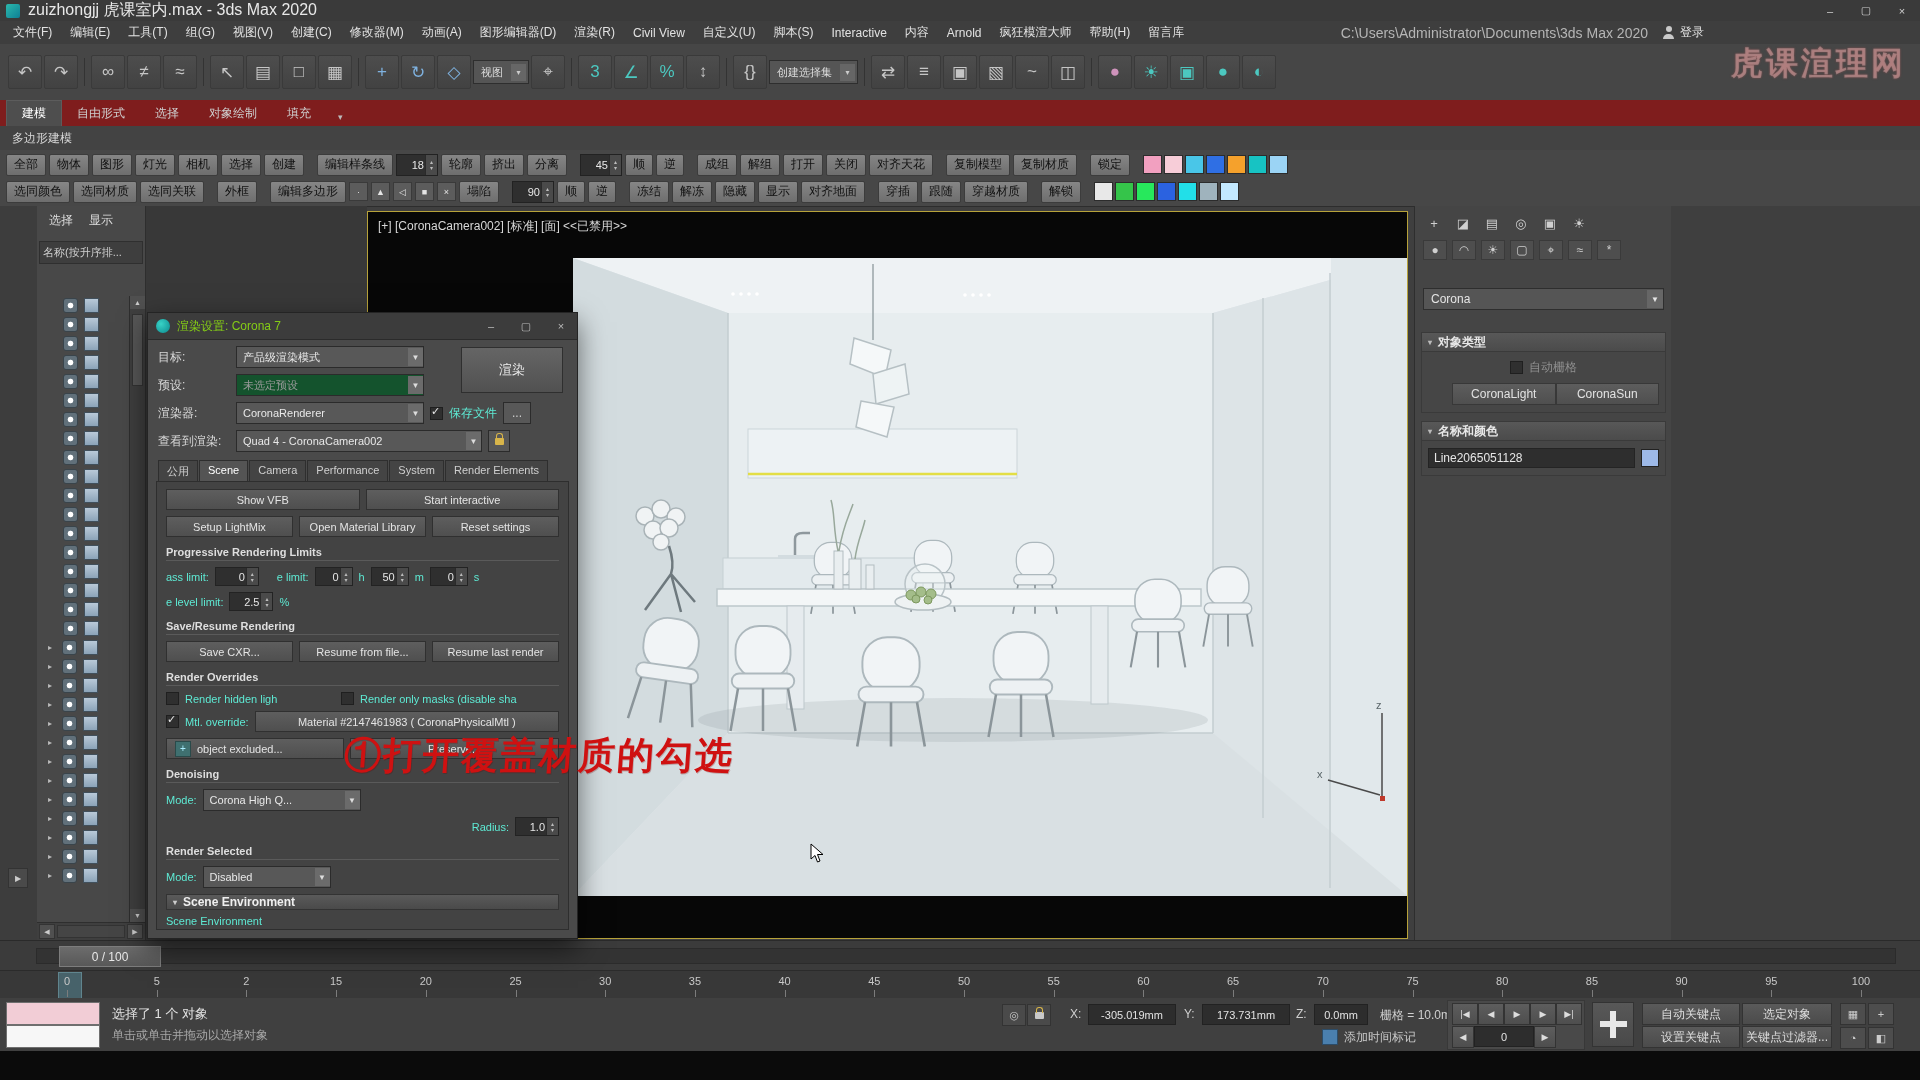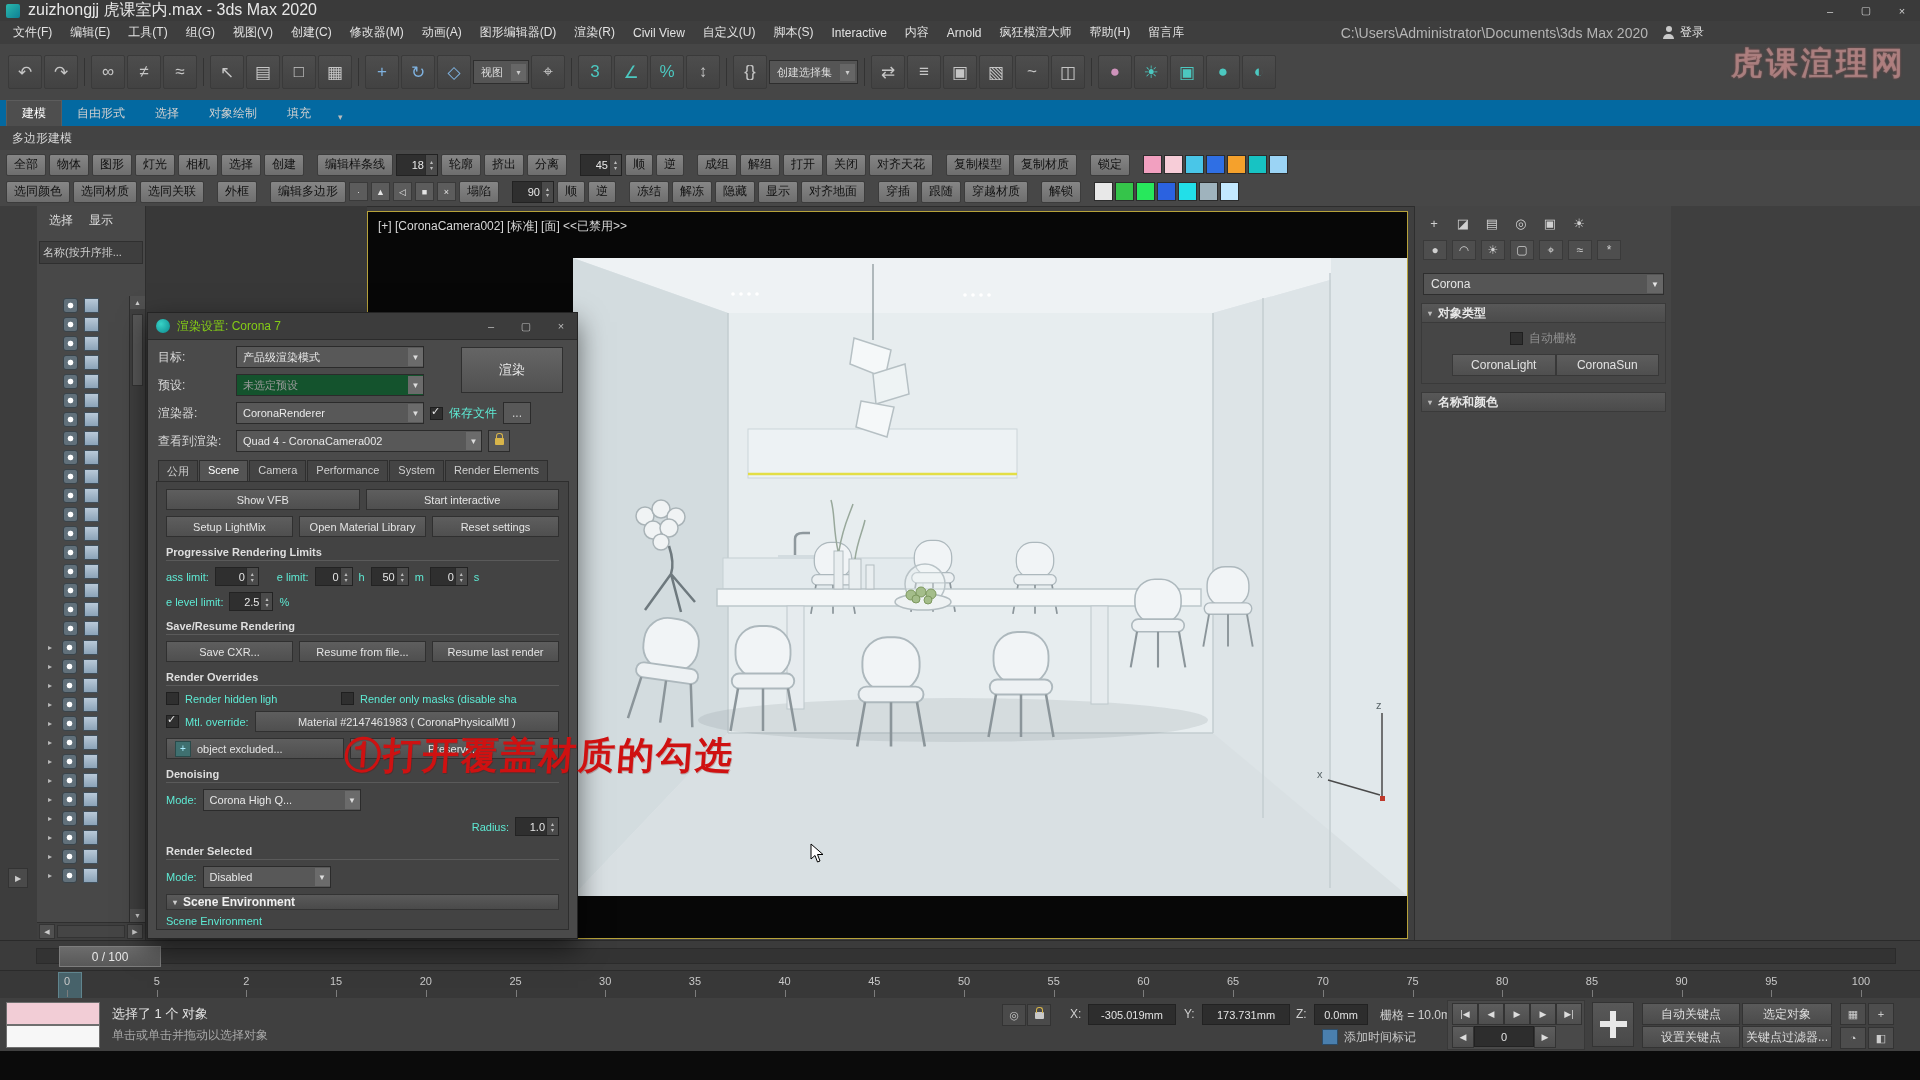--- a/index.html
+++ b/index.html
@@ -27,21 +27,21 @@
   #toolbar{position:absolute;top:44px;left:0;right:0;height:56px;background:#464646;border-bottom:1px solid #2d2d2d;
            display:flex;align-items:center;gap:2px;padding:0 8px;}
   .ticon{width:32px;height:32px;display:flex;align-items:center;justify-content:center;font-size:17px;color:#c6c6c6;
          background:linear-gradient(#4d4d4d,#424242);border:1px solid #3a3a3a;border-radius:2px;}
   .ticon.c-teal{color:#4cc8c0;} .ticon.c-blue{color:#7fb2e0;} .ticon.c-mat{color:#cf93bb;}
   .tsep{width:1px;height:28px;background:#333;margin:0 4px;}
   .tcombo{height:22px;background:#555;border:1px solid #2e2e2e;display:flex;align-items:center;gap:8px;
           padding:0 2px 0 7px;color:#ddd;font-size:11px;white-space:nowrap;}
   .tcombo .arr{width:15px;height:17px;background:#666;display:flex;align-items:center;justify-content:center;font-size:8px;color:#ccc;}
   
-  #ribbon{position:absolute;top:100px;left:0;right:0;height:26px;background:#0369a1;border-bottom:1px solid #2d2d2d;
+  #ribbon{position:absolute;top:100px;left:0;right:0;height:26px;background:#7f1d1d;border-bottom:1px solid #2d2d2d;
           display:flex;align-items:flex-end;gap:2px;padding-left:6px;}
   .rtab{padding:4px 15px;color:#cfcfcf;font-size:12px;}
   .rtab.active{background:#4e4e4e;color:#fff;border:1px solid #5c5c5c;border-bottom:none;}
   .ribbon-min{padding:4px 10px;color:#bbb;font-size:9px;}
   #ribbon-sub{position:absolute;top:126px;left:0;right:0;height:24px;background:#434343;border-bottom:1px solid #2d2d2d;
               display:flex;align-items:center;padding-left:12px;color:#d5d5d5;}
   
   #scriptbar{position:absolute;top:150px;left:0;right:0;height:56px;background:#474747;border-bottom:1px solid #2d2d2d;
              display:flex;flex-direction:column;justify-content:center;gap:4px;padding:0 6px;}
   .srow{display:flex;align-items:center;gap:3px;height:23px;}
@@ -87,21 +87,21 @@
   #viewport{position:absolute;top:211px;left:367px;width:1039px;height:726px;background:#070707;border:1px solid #b7a23a;}
   .vp-label{position:absolute;top:6px;left:10px;color:#d8d8d8;font-size:12px;z-index:3;}
   #scene{position:absolute;left:0;top:0;}
   #cursor{position:absolute;left:810px;top:843px;z-index:65;}
   
   #cmdpanel{position:absolute;top:206px;left:1414px;width:257px;height:734px;background:#454545;border-left:1px solid #2e2e2e;}
   .cp-tabs{display:flex;gap:7px;padding:8px 8px 2px;}
   .cp-tab{width:22px;height:18px;color:#cfcfcf;font-size:13px;display:flex;align-items:center;justify-content:center;}
   .cp-cats{display:flex;gap:5px;padding:6px 8px;}
   .cp-cat{width:22px;height:18px;color:#cfcfcf;font-size:12px;display:flex;align-items:center;justify-content:center;background:#4e4e4e;border:1px solid #3a3a3a;}
-  .cp-combo{margin:7px 8px;height:20px;background:#555;border:1px solid #2e2e2e;display:flex;align-items:center;
+  .cp-combo{margin:22px 8px;height:20px;background:#555;border:1px solid #2e2e2e;display:flex;align-items:center;
             padding:0 0 0 7px;color:#e5e5e5;}
   .cp-combo .arr{margin-left:auto;width:16px;height:18px;background:#666;display:flex;align-items:center;justify-content:center;font-size:8px;}
   .rollout{margin:8px 6px 0;height:18px;background:linear-gradient(#585858,#4b4b4b);border:1px solid #3a3a3a;
            display:flex;align-items:center;gap:6px;padding:0 6px;color:#e8e8e8;font-weight:bold;font-size:12px;}
   .rollout .tri{font-size:8px;color:#bbb;}
   .cp-body{margin:0 6px;background:#464646;border:1px solid #3a3a3a;border-top:none;padding:7px 6px;}
   .autogrid{display:flex;align-items:center;gap:6px;justify-content:center;color:#8f8f8f;}
   .chk{width:11px;height:11px;background:#2f2f2f;border:1px solid #1f1f1f;position:relative;flex:0 0 auto;}
   .chk.on::after{content:"✓";position:absolute;top:-3px;left:0;color:#e8e8e8;font-size:11px;}
   .cp-btnrow{display:flex;gap:0;margin-top:7px;margin-left:24px;}
@@ -703,20 +703,26 @@
         <span>自动栅格</span>
       </div>
       <div class="cp-btnrow">
           <div class="cp-btn">CoronaLight</div>
           <div class="cp-btn">CoronaSun</div>
         </div>
     </div>
     <div class="rollout">
       <span class="tri">▾</span>
       <span>名称和颜色</span>
+    </div>
+    <div class="cp-body">
+      <div class="name-row">
+        <span class="name-input">Line2065051128</span>
+        <span class="color-swatch" id="obj-color" style="background: rgb(157, 185, 232);"></span>
+      </div>
     </div>
   </div>
 
   <div id="right-empty"></div>
 
   <div id="corona-dialog">
     <div class="cd-title">
       <span class="cd-logo"></span>
       <span class="t">渲染设置: Corona 7</span>
       <span class="cd-wb">–</span>

